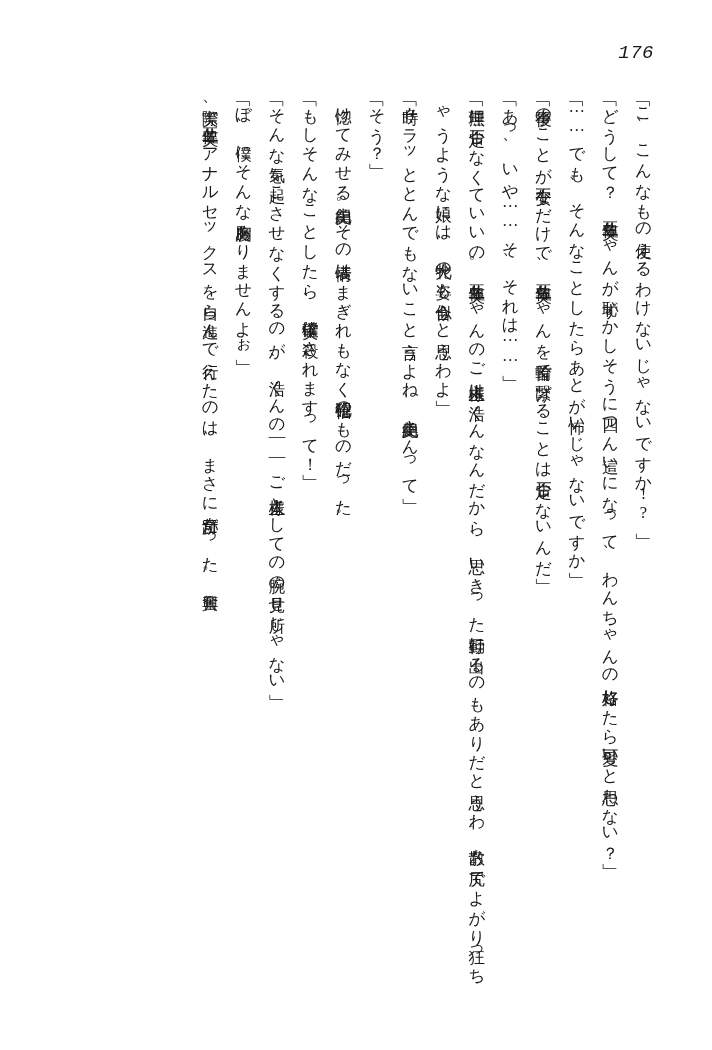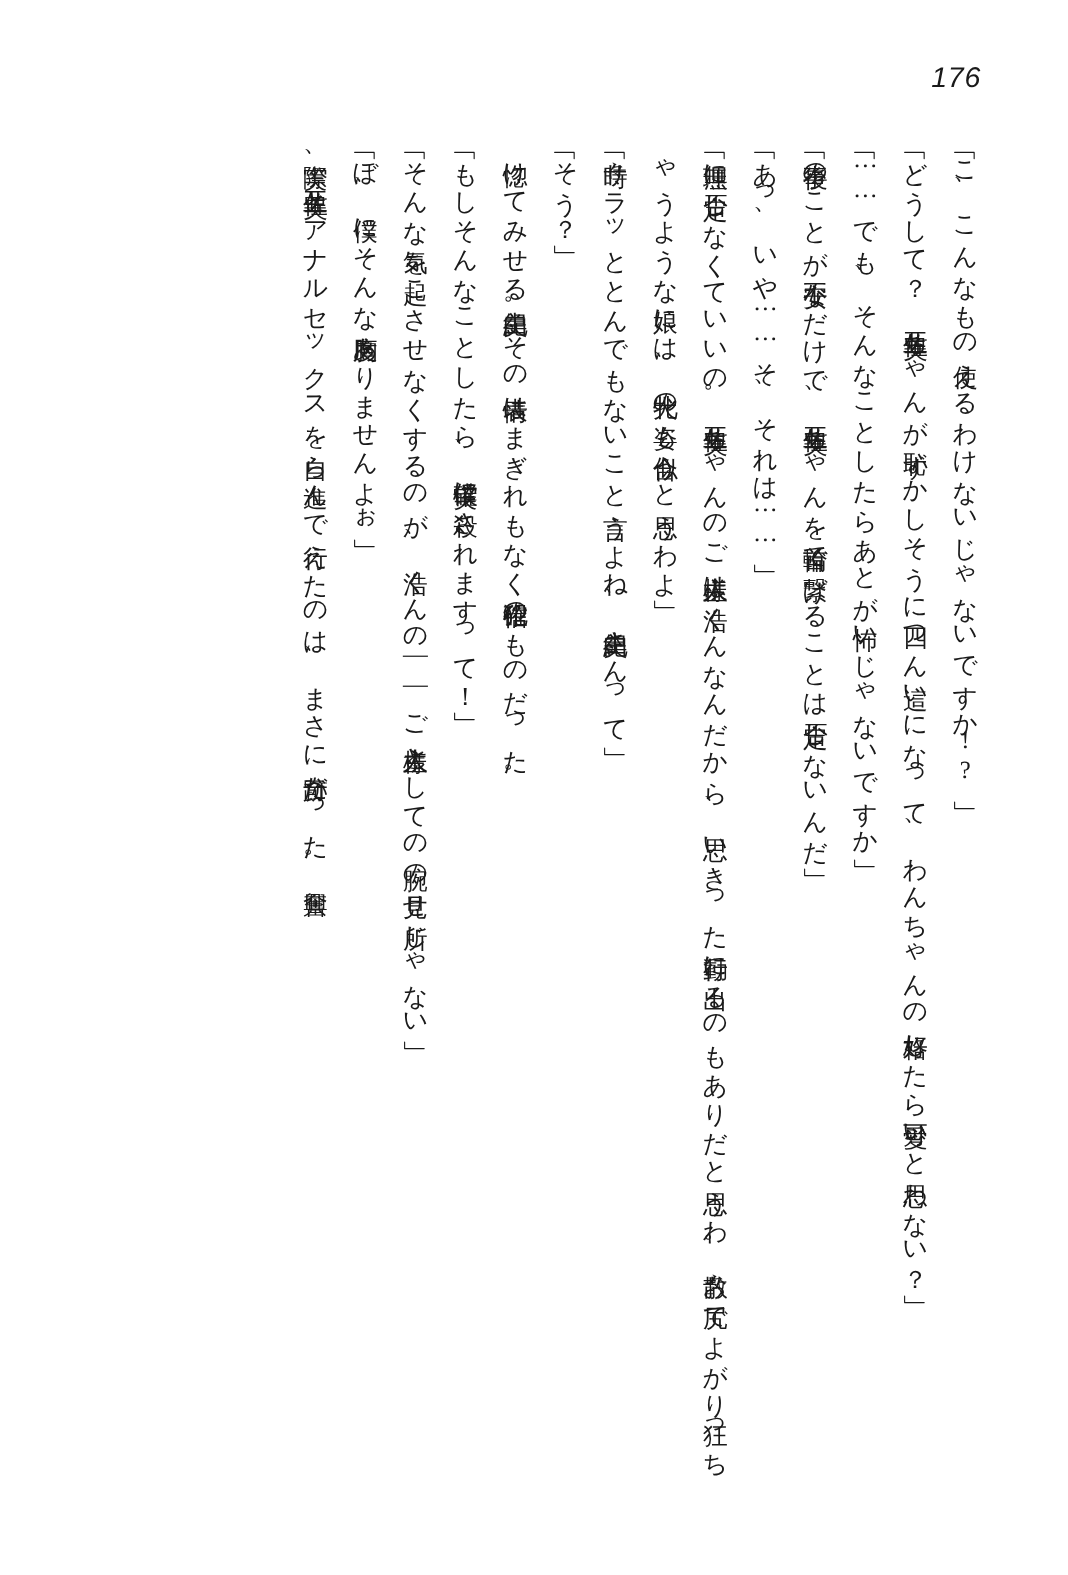--- a/index.html
+++ b/index.html
@@ -20,21 +20,21 @@
     left: 0;
     top: 0;
     width: 712px;
     height: 1050px;
     background: #fff;
   }
   .page-number {
     position: absolute;
     top: 42px;
     right: 58px;
-    font-family: Liberation Sans, sans-serif;
+    font-family: Liberation Mono, monospace;
     font-style: italic;
     font-size: 19px;
     color: #1a1a1a;
     letter-spacing: 0.5px;
   }
   .text-block {
     position: absolute;
     top: 96px;
     right: 52px;
     left: 52px;

